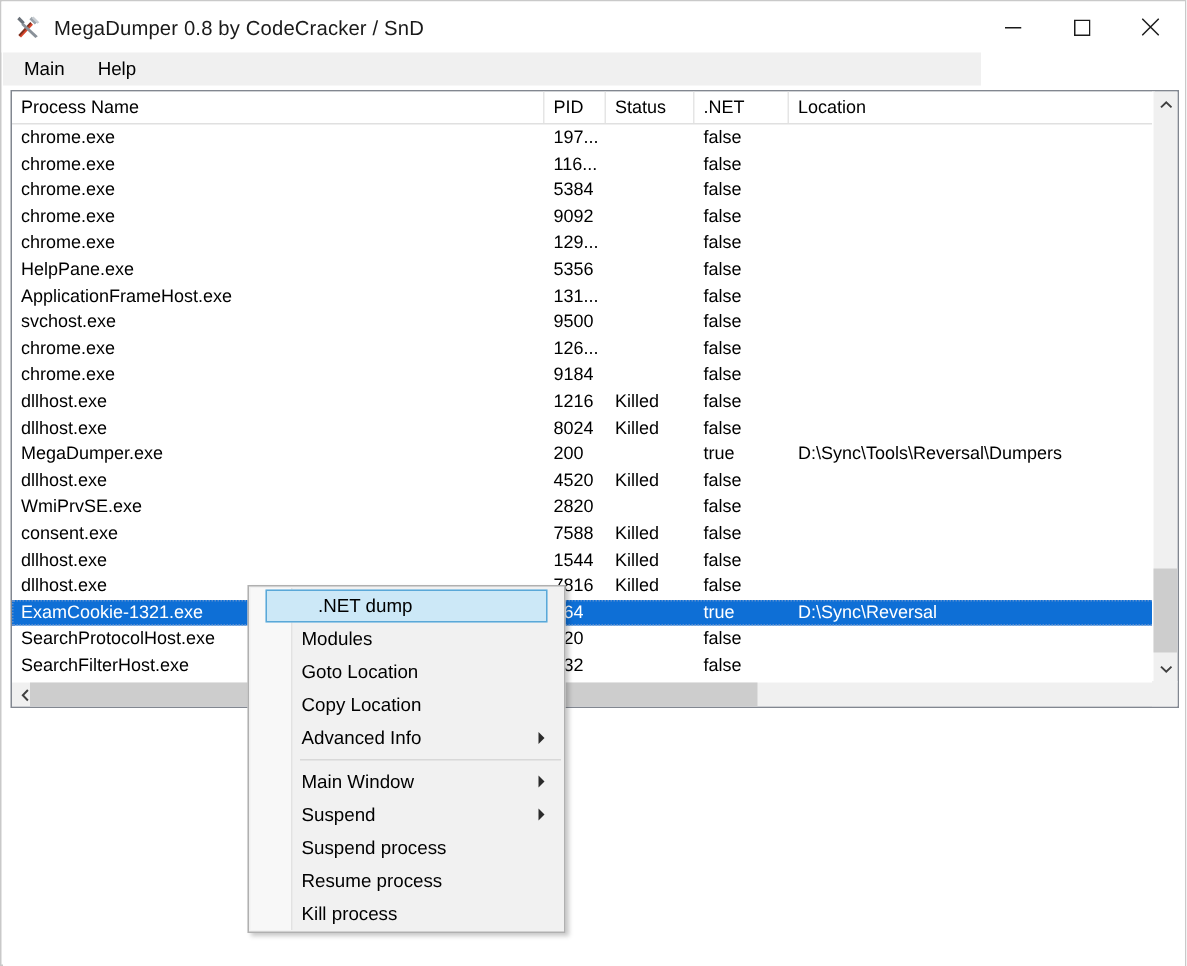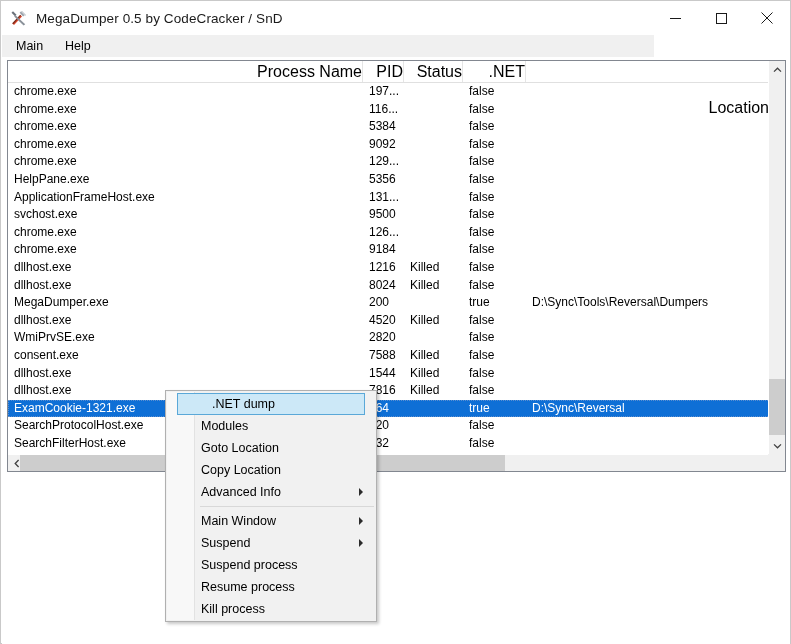--- a/index.html
+++ b/index.html
@@ -104,27 +104,26 @@
     height: 21px;
     width: 762px;
     background: #ffffff;
     border-bottom: 1px solid #e0e0e0;
   }
   .hdr-cell {
     position: absolute;
     top: 0;
     height: 21px;
     line-height: 21px;
-    font-size: 16px;
+    font-size: 12px;
     color: #000;
     padding-left: 6px;
     box-sizing: border-box;
     white-space: nowrap;
     border-right: 1px solid #e5e5e5;
-    text-align: right;
   }
   #rows {
     position: absolute;
     left: 0; top: 22px;
     width: 762px;
   }
   .row {
     position: relative;
     height: 17.6px;
     line-height: 17.6px;
@@ -298,21 +297,21 @@
     <span id="app-icon">
       <svg width="18" height="18" viewBox="0 0 18 18">
         <path d="M2.5 14.6 L10.5 6.0 L12.0 7.5 L4.0 16.0 Z" fill="#d6452b"></path>
         <path d="M2.2 14.3 L10.2 5.7 L11.0 6.5 L3.2 15.2 Z" fill="#7b2d1c"></path>
         <path d="M11.2 2.2 L14.8 5.8 L13.2 7.4 L9.6 3.8 Z" fill="#9aa2aa"></path>
         <path d="M3.0 2.2 L6.5 5.8 L5.0 7.3 L1.5 3.8 Z" fill="#6b727a"></path>
         <path d="M5.5 6.2 L15.2 15.2 L13.6 16.4 L4.2 7.5 Z" fill="#8a9199"></path>
         <path d="M12.3 2.0 L16.2 5.9 L15.0 6.9 L11.1 3.0 Z" fill="#c9ced3"></path>
       </svg>
     </span>
-    <span id="title-text">MegaDumper 0.5 by CodeCracker / SnD</span>
+    <span id="title-text">MegaDumper 0.8 by CodeCracker / SnD</span>
 
     <div id="caption-buttons">
       <div class="caption-btn">
         <svg width="11" height="11" viewBox="0 0 11 11">
             <path d="M0 5.5 H11" stroke="#1a1a1a" stroke-width="1"></path>
           </svg>
       </div>
       <div class="caption-btn">
         <svg width="11" height="11" viewBox="0 0 11 11">
             <rect x="0.5" y="0.5" width="10" height="10" fill="none" stroke="#1a1a1a" stroke-width="1"></rect>
@@ -331,21 +330,21 @@
     <div class="menubar-item">Help</div>
   </div>
 
   <div id="listview">
 
     <div id="list-header">
         <div class="hdr-cell" style="left: 0px; width: 355px;">Process Name</div>
         <div class="hdr-cell" style="left: 355px; width: 41px;">PID</div>
         <div class="hdr-cell" style="left: 396px; width: 59px;">Status</div>
         <div class="hdr-cell" style="left: 455px; width: 63px;">.NET</div>
-        <div class="hdr-cell" style="left: 518px; width: 244px; margin-top: 36px;">Location</div>
+        <div class="hdr-cell" style="left: 518px; width: 244px;">Location</div>
       </div>
 
     <div id="rows">
         <div class="row">
           <div class="cell c-name">chrome.exe</div>
           <div class="cell c-pid">197...</div>
           <div class="cell c-status"></div>
           <div class="cell c-net">false</div>
           <div class="cell c-loc"></div>
         </div>

